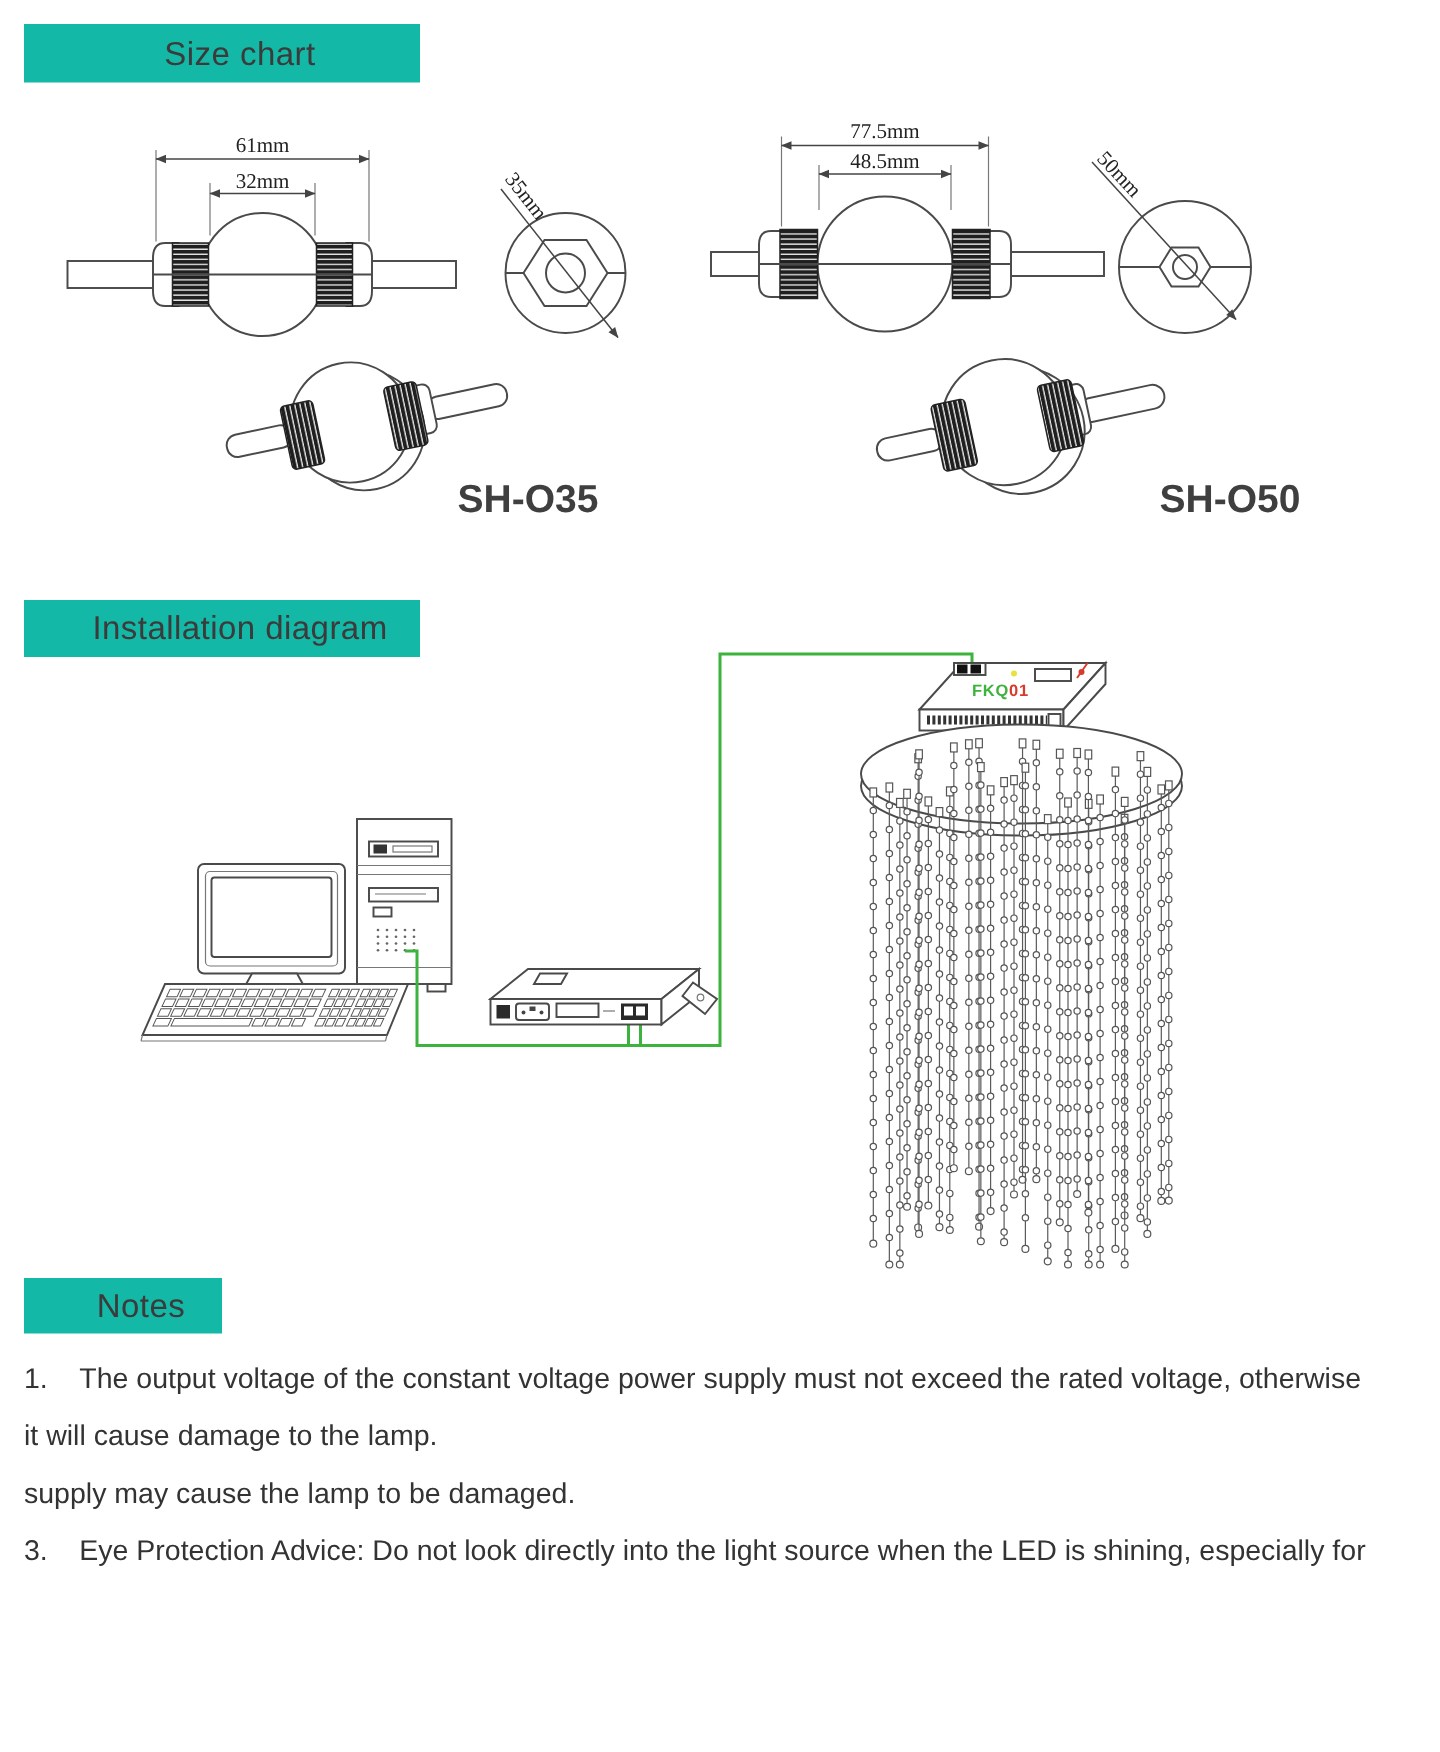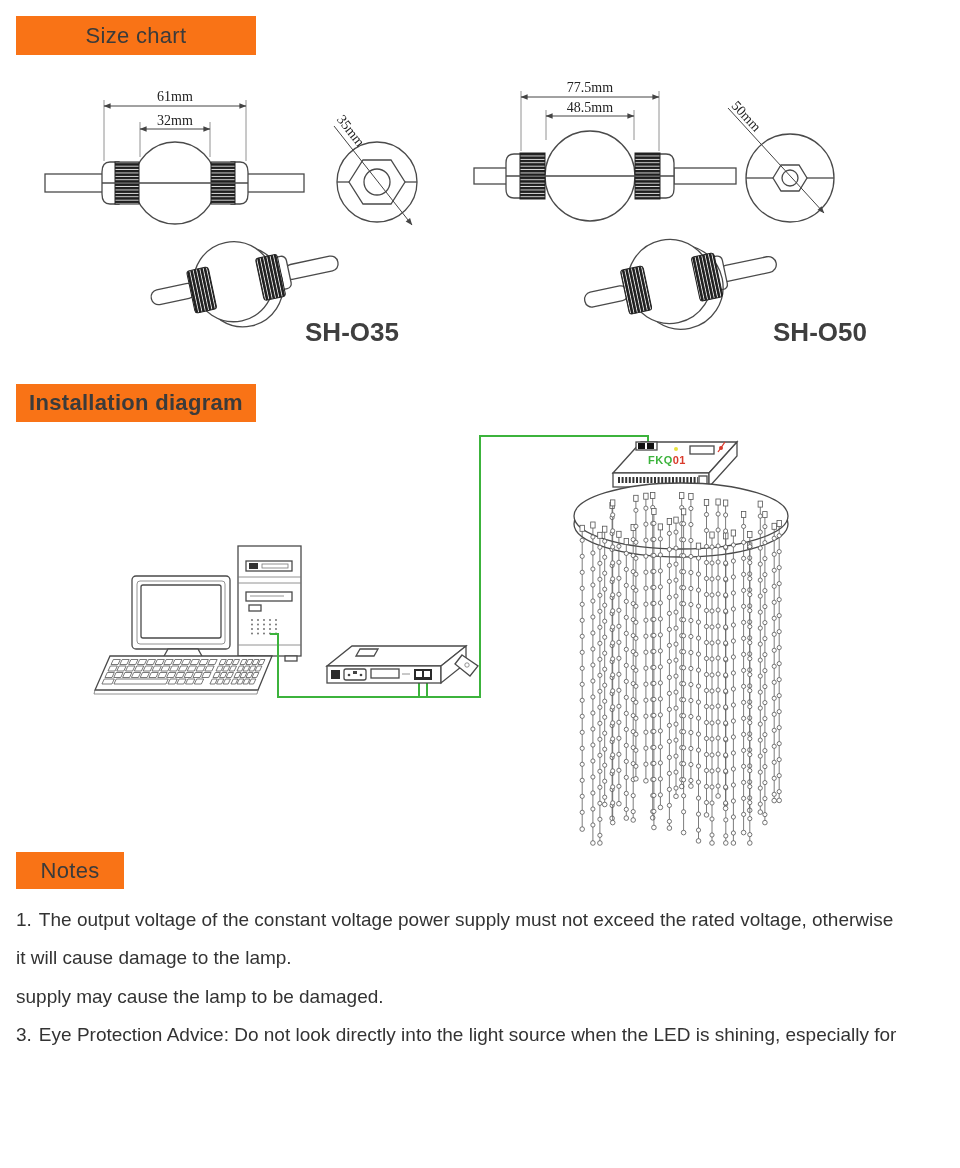--- a/index.html
+++ b/index.html
@@ -1,44 +1,44 @@
 <!DOCTYPE html>
 <html><head>
 <meta charset="utf-8">
 <style>
   html,body{margin:0;padding:0;}
   body{
     width:960px;height:1168px;position:relative;background:#ffffff;
     font-family:"Liberation Sans", sans-serif;overflow:hidden;
   }
   .hdr{
-    position:absolute;background:#f97316;color:#3b3b3b;
+    position:absolute;background:#14b8a6;color:#3b3b3b;
     display:flex;align-items:center;justify-content:center;
-    font-size:22px;letter-spacing:0.3px;
+    font-size:22px;letter-spacing:0.3px;padding-left:24px;
   }
   #hdr-size{left:16px;top:16px;width:240px;height:39px;}
-  #hdr-install{left:16px;top:384px;width:240px;height:38px;font-weight:bold;}
+  #hdr-install{left:16px;top:400px;width:240px;height:38px;}
   #hdr-notes{left:16px;top:852px;width:108px;height:37px;}
   #diagram-svg{position:absolute;left:0;top:0;}
   .ln{stroke:#4a4a4a;stroke-width:1.3;fill:none;}
   .fw{fill:#ffffff;stroke:#4a4a4a;stroke-width:1.3;}
   .thin{stroke:#777;stroke-width:0.8;fill:none;}
   .dim{stroke:#444;stroke-width:1;fill:none;}
   .dimt{font-family:"Liberation Serif", serif;font-size:14px;fill:#222;text-anchor:middle;}
   .model{font-family:"Liberation Sans", sans-serif;font-weight:bold;font-size:26px;fill:#3f3f3f;text-anchor:middle;}
   .ctl-label{font-family:"Liberation Sans", sans-serif;font-weight:bold;font-size:11px;letter-spacing:0.5px;}
   .tg{fill:#3cb33c;} .tr{fill:#d93a2b;}
   #notes-body{
     position:absolute;left:16px;top:901px;width:944px;
     color:#333333;font-size:19px;line-height:38.4px;
   }
   .note{margin:0;}
   .note-line{white-space:nowrap;}
   .note-cont{}
-  .nt{margin-left:7px;}
+  .nt{margin-left:21px;}
 </style>
 </head>
 <body>
 
 <div class="hdr" id="hdr-size">Size chart</div>
 <div class="hdr" id="hdr-install">Installation diagram</div>
 <div class="hdr" id="hdr-notes">Notes</div>
 
 <svg id="diagram-svg" width="960" height="1168" viewBox="0 0 960 1168">
   <defs>

